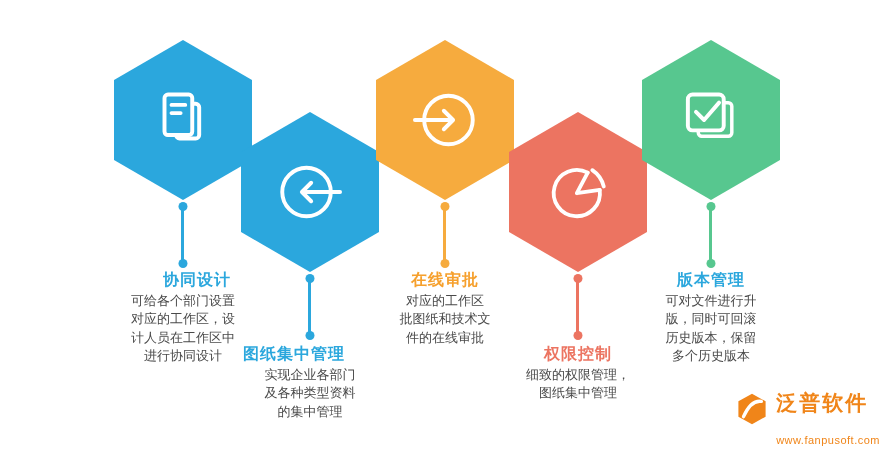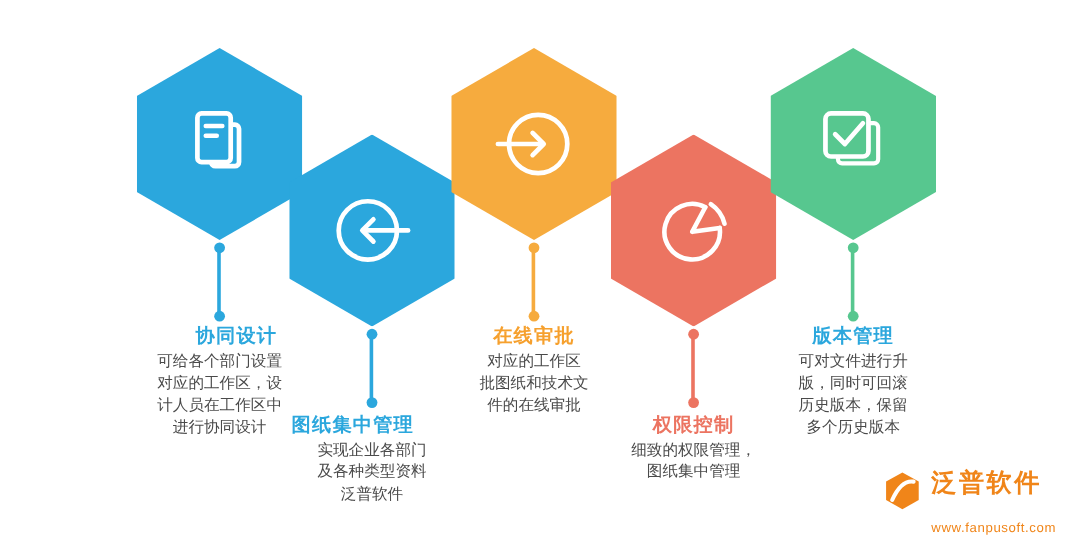--- a/index.html
+++ b/index.html
@@ -110,21 +110,21 @@
       <svg viewBox="0 0 64 64">
         <circle cx="29" cy="32" r="21" fill="none" stroke="#fff" stroke-width="3.4"></circle>
         <line x1="26" y1="32" x2="58" y2="32" stroke="#fff" stroke-width="3.4" stroke-linecap="round"></line>
         <polyline points="33,24 25,32 33,40" fill="none" stroke="#fff" stroke-width="3.4" stroke-linecap="round" stroke-linejoin="round"></polyline>
       </svg>
     </div>
     <div class="connector"></div>
     <h3 class="title">图纸集中管理</h3>
     <p class="desc">实现企业各部门
 及各种类型资料
-泛普软件</p>
+的集中管理</p>
   </section>
 
   <section class="f3" style="--c: #F6AB3E; --t: #F6A02D;">
     <div class="hex">
       <svg viewBox="0 0 64 64">
         <circle cx="35" cy="32" r="21" fill="none" stroke="#fff" stroke-width="3.4"></circle>
         <line x1="6" y1="32" x2="38" y2="32" stroke="#fff" stroke-width="3.4" stroke-linecap="round"></line>
         <polyline points="31,24 39,32 31,40" fill="none" stroke="#fff" stroke-width="3.4" stroke-linecap="round" stroke-linejoin="round"></polyline>
       </svg>
     </div>

